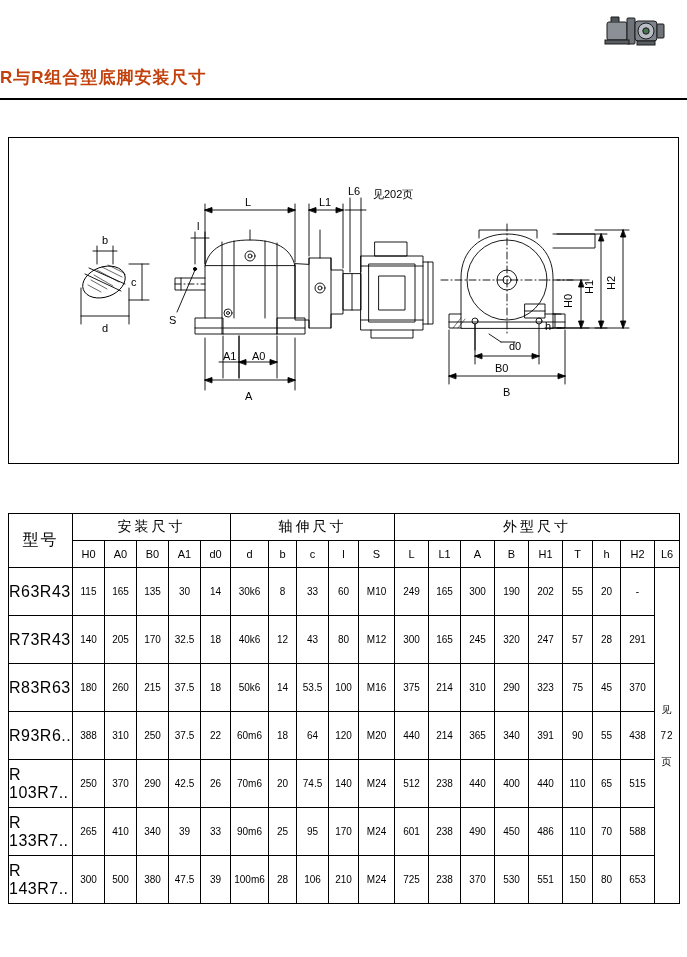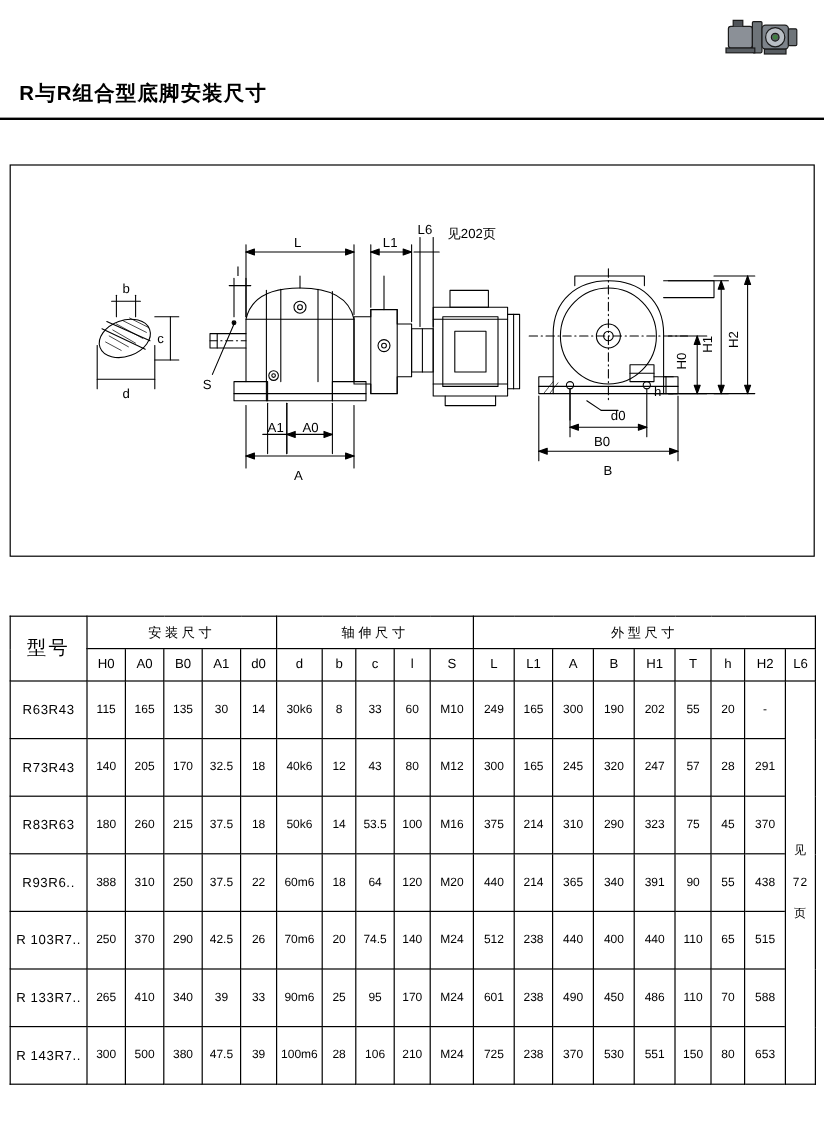--- a/index.html
+++ b/index.html
@@ -20,25 +20,25 @@
   .header-logo {
     position: absolute;
     top: 8px;
     right: 16px;
     width: 74px;
     height: 44px;
   }
   .page-title {
     position: absolute;
     top: 66px;
-    left: 16px;
+    left: 0;
     font-size: 17px;
     font-weight: bold;
     letter-spacing: 1px;
-    color: #000000;
+    color: #c2410c;
   }
   .title-rule {
     position: absolute;
     top: 98px;
     left: 0;
     width: 687px;
     height: 2px;
     background: #000;
   }
 
@@ -72,38 +72,38 @@
     text-align: center;
     vertical-align: middle;
     font-size: 10px;
     font-family: "Liberation Sans", sans-serif;
     padding: 0;
     height: 30px;
     color: #000;
   }
   table.spec thead th.group {
     height: 26px;
-    font-size: 11px;
+    font-size: 14px;
     letter-spacing: 3px;
     font-weight: normal;
   }
   table.spec thead th.sub {
     height: 26px;
     font-size: 11px;
     font-weight: normal;
   }
   table.spec th.model-head {
     font-size: 16px;
     letter-spacing: 2px;
     font-weight: normal;
   }
   table.spec td.model {
-    font-size: 11px;
+    font-size: 16px;
     letter-spacing: .5px;
-    text-align: center;
+    text-align: left;
   }
   table.spec tbody td {
     height: 47px;
   }
   td.l6cell {
     font-size: 12px;
     line-height: 26px;
     letter-spacing: 1px;
   }
   .l6-stack { display: block; }

